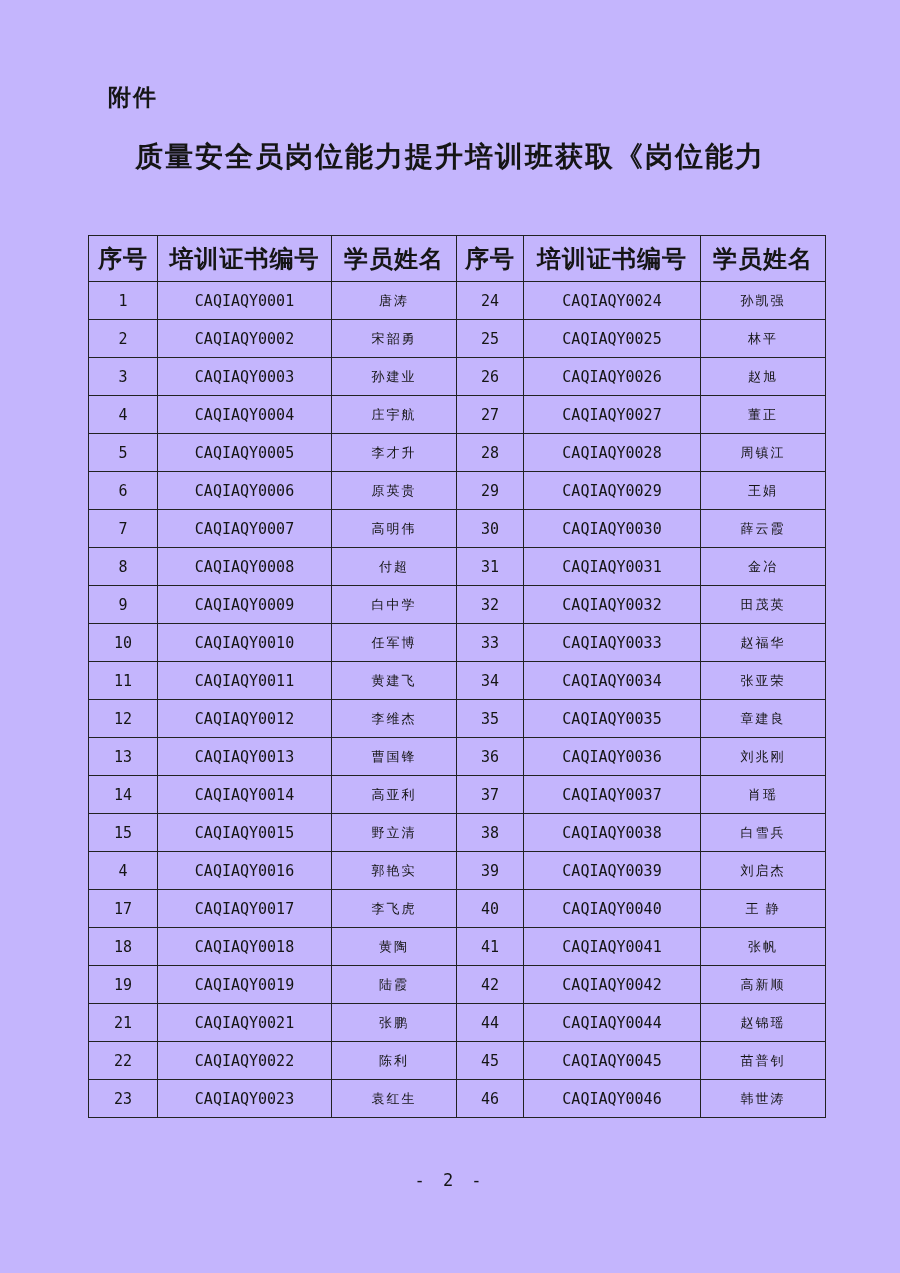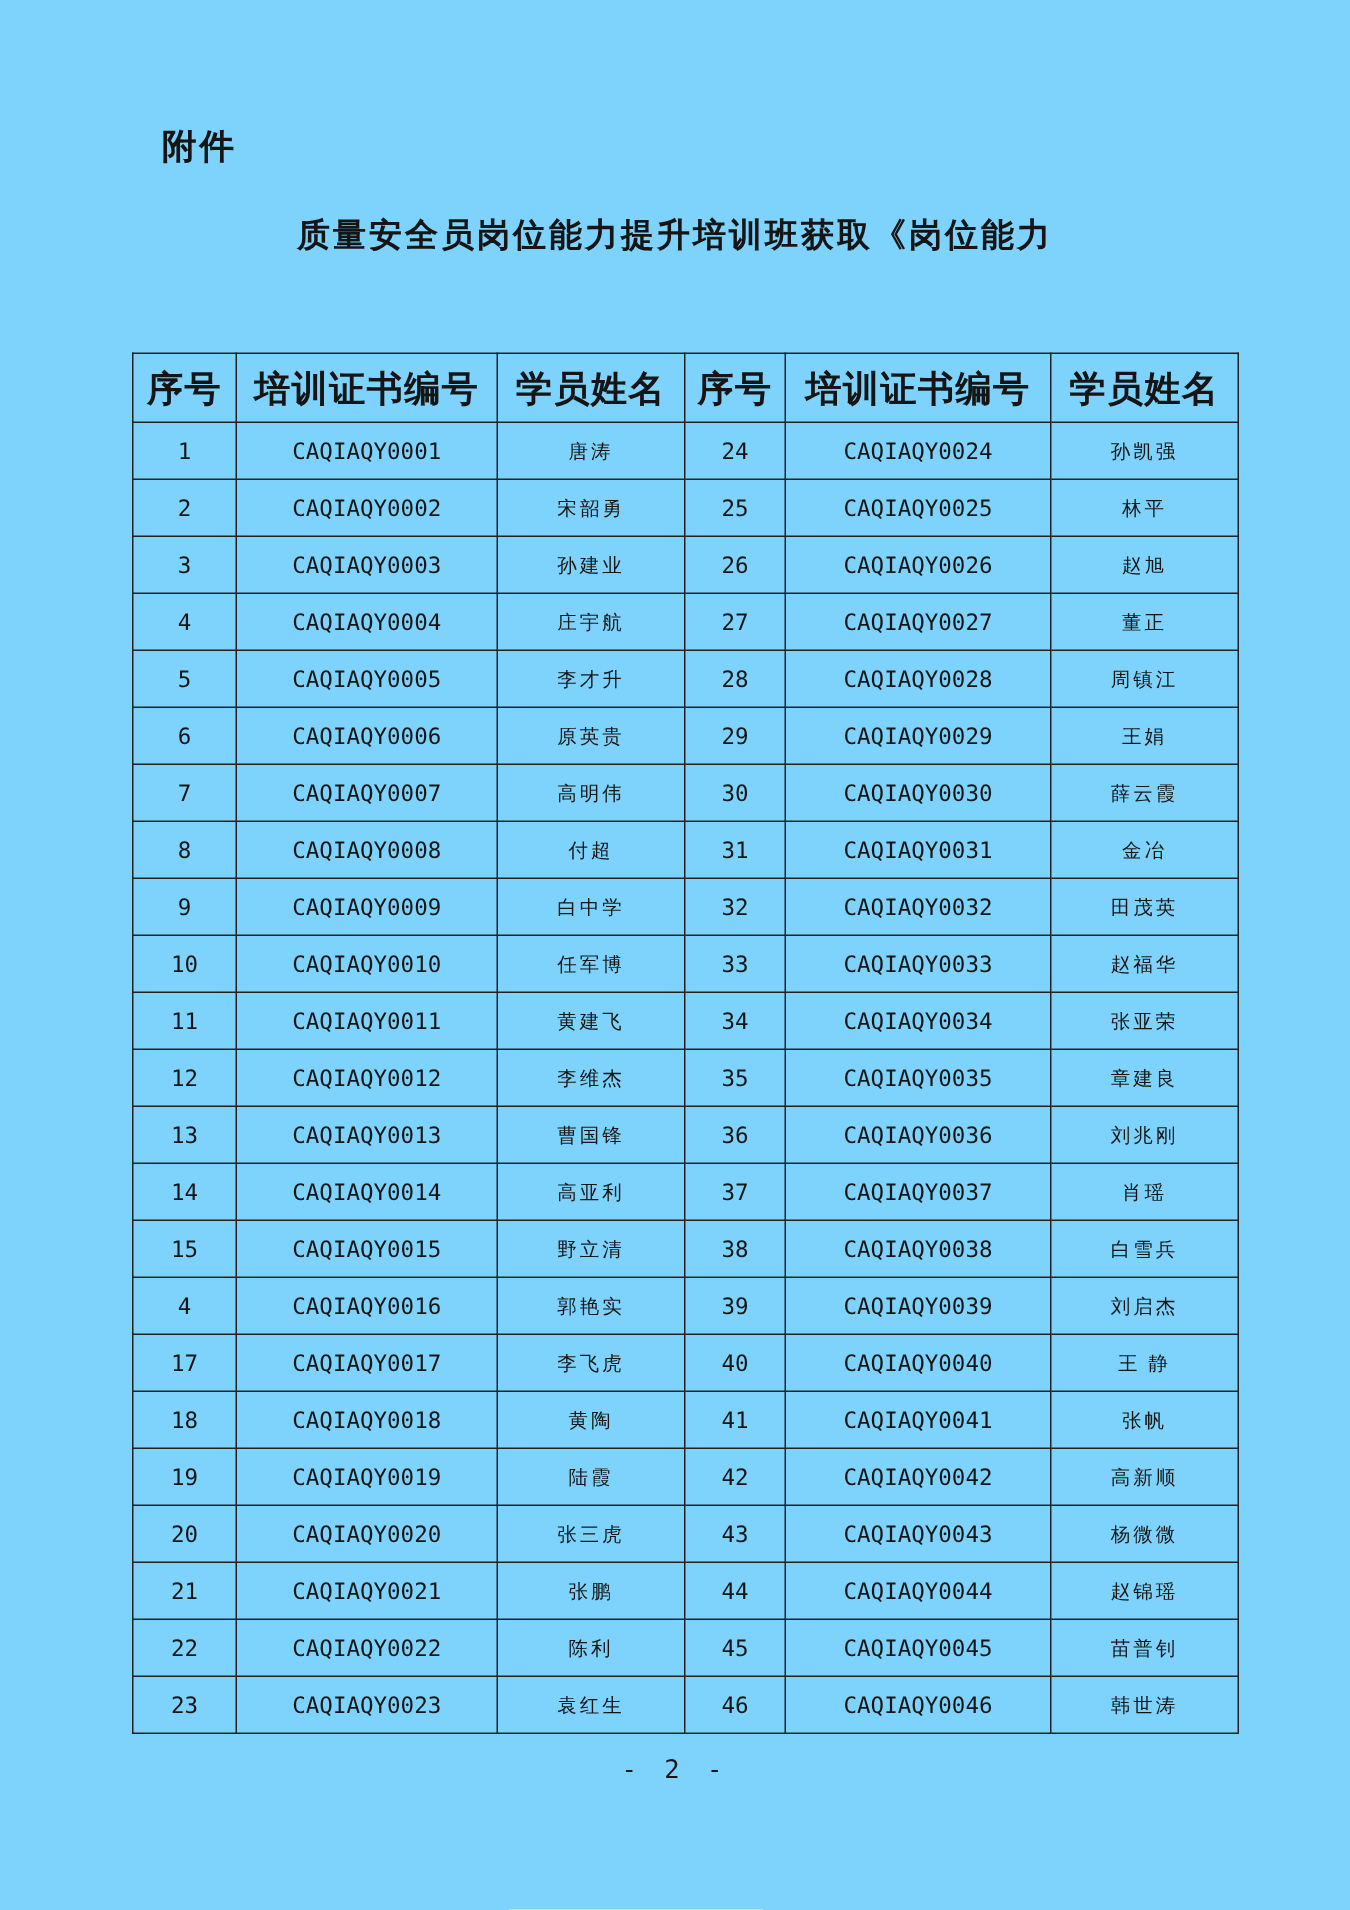--- a/index.html
+++ b/index.html
@@ -8,39 +8,39 @@
     width: 900px;
     height: 1273px;
     font-family: "Liberation Serif", "DejaVu Serif", serif;
     color: #151515;
     position: relative;
     overflow: hidden;
   }
   .page {
     width: 900px;
     height: 1273px;
-    background: #7dd3fc;
+    background: #c4b5fd;
     position: relative;
   }
   .attachment-label {
     position: absolute;
     left: 108px;
     top: 82px;
     font-size: 23px;
     font-weight: bold;
     letter-spacing: 2px;
   }
   .title-block {
     position: absolute;
     top: 132px;
     left: 0;
     width: 900px;
     text-align: center;
     font-weight: bold;
-    font-size: 22px;
+    font-size: 28px;
     letter-spacing: 2px;
   }
   .title-block .title-line { line-height: 50px; }
   table.roster {
     position: absolute;
     left: 88px;
     top: 235px;
     width: 737px;
     border-collapse: collapse;
     table-layout: fixed;
@@ -257,28 +257,20 @@
         </tr>
         <tr>
           <td class="serial-cell">19</td>
           <td class="cert-cell">CAQIAQY0019</td>
           <td class="name-cell">陆霞</td>
           <td class="serial-cell">42</td>
           <td class="cert-cell">CAQIAQY0042</td>
           <td class="name-cell">高新顺</td>
         </tr>
         <tr>
-          <td class="serial-cell">20</td>
-          <td class="cert-cell">CAQIAQY0020</td>
-          <td class="name-cell">张三虎</td>
-          <td class="serial-cell">43</td>
-          <td class="cert-cell">CAQIAQY0043</td>
-          <td class="name-cell">杨微微</td>
-        </tr>
-        <tr>
           <td class="serial-cell">21</td>
           <td class="cert-cell">CAQIAQY0021</td>
           <td class="name-cell">张鹏</td>
           <td class="serial-cell">44</td>
           <td class="cert-cell">CAQIAQY0044</td>
           <td class="name-cell">赵锦瑶</td>
         </tr>
         <tr>
           <td class="serial-cell">22</td>
           <td class="cert-cell">CAQIAQY0022</td>

